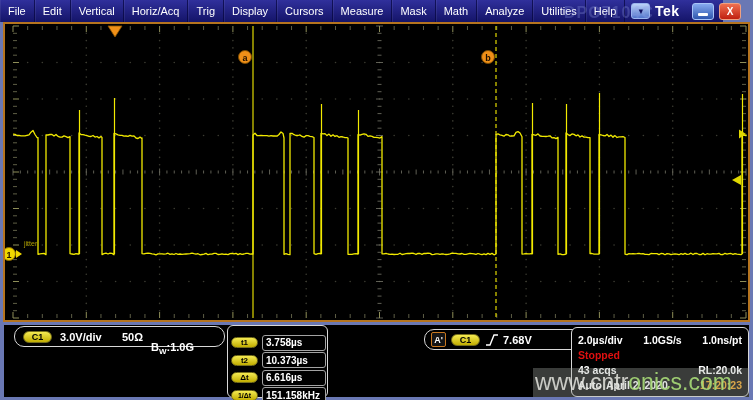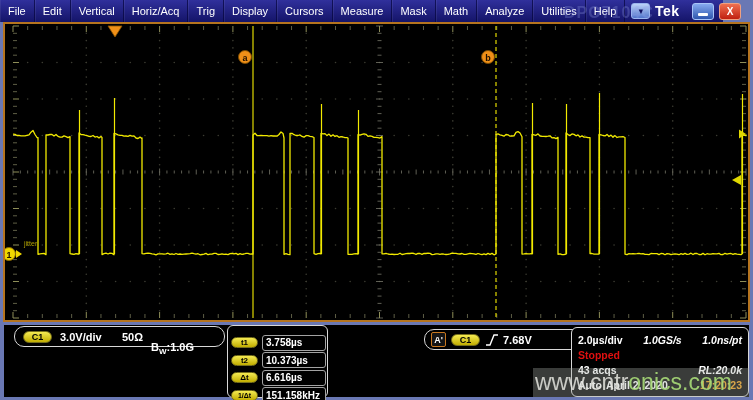--- a/index.html
+++ b/index.html
@@ -57,21 +57,21 @@
   #trig-box .badge{margin-left:5px;}
   #trig-slope{margin-left:5px;width:14px;height:14px;flex:none;}
   #trig-level{margin-left:4px;}
 
   #acq-box{left:567px;top:2px;width:178px;height:70px;border-radius:6px;
     padding:4px 6px;font-size:10.5px;font-weight:bold;display:flex;flex-direction:column;justify-content:space-between;}
   .acq-row{display:flex;align-items:center;height:15px;}
   #acq-status{color:#e01010;}
   #acq-date{margin-left:4px;}
   #acq-time{margin-left:auto;color:#f0a018;}
-  .sp{margin-left:auto;font-style:italic;}
+  .sp{margin-left:auto;}
 
   
   #wm-band{position:absolute;left:529px;top:43px;width:216px;height:29px;
     background:rgba(170,175,170,.34);}
   #wm-text{position:absolute;left:531px;top:44px;font-size:23px;font-weight:normal;white-space:nowrap;
     letter-spacing:0px;}
   #wm-text .w1{color:rgba(228,228,222,.85);}
   #wm-text .w2{color:rgba(168,220,120,.9);}
 </style>
 </head>

